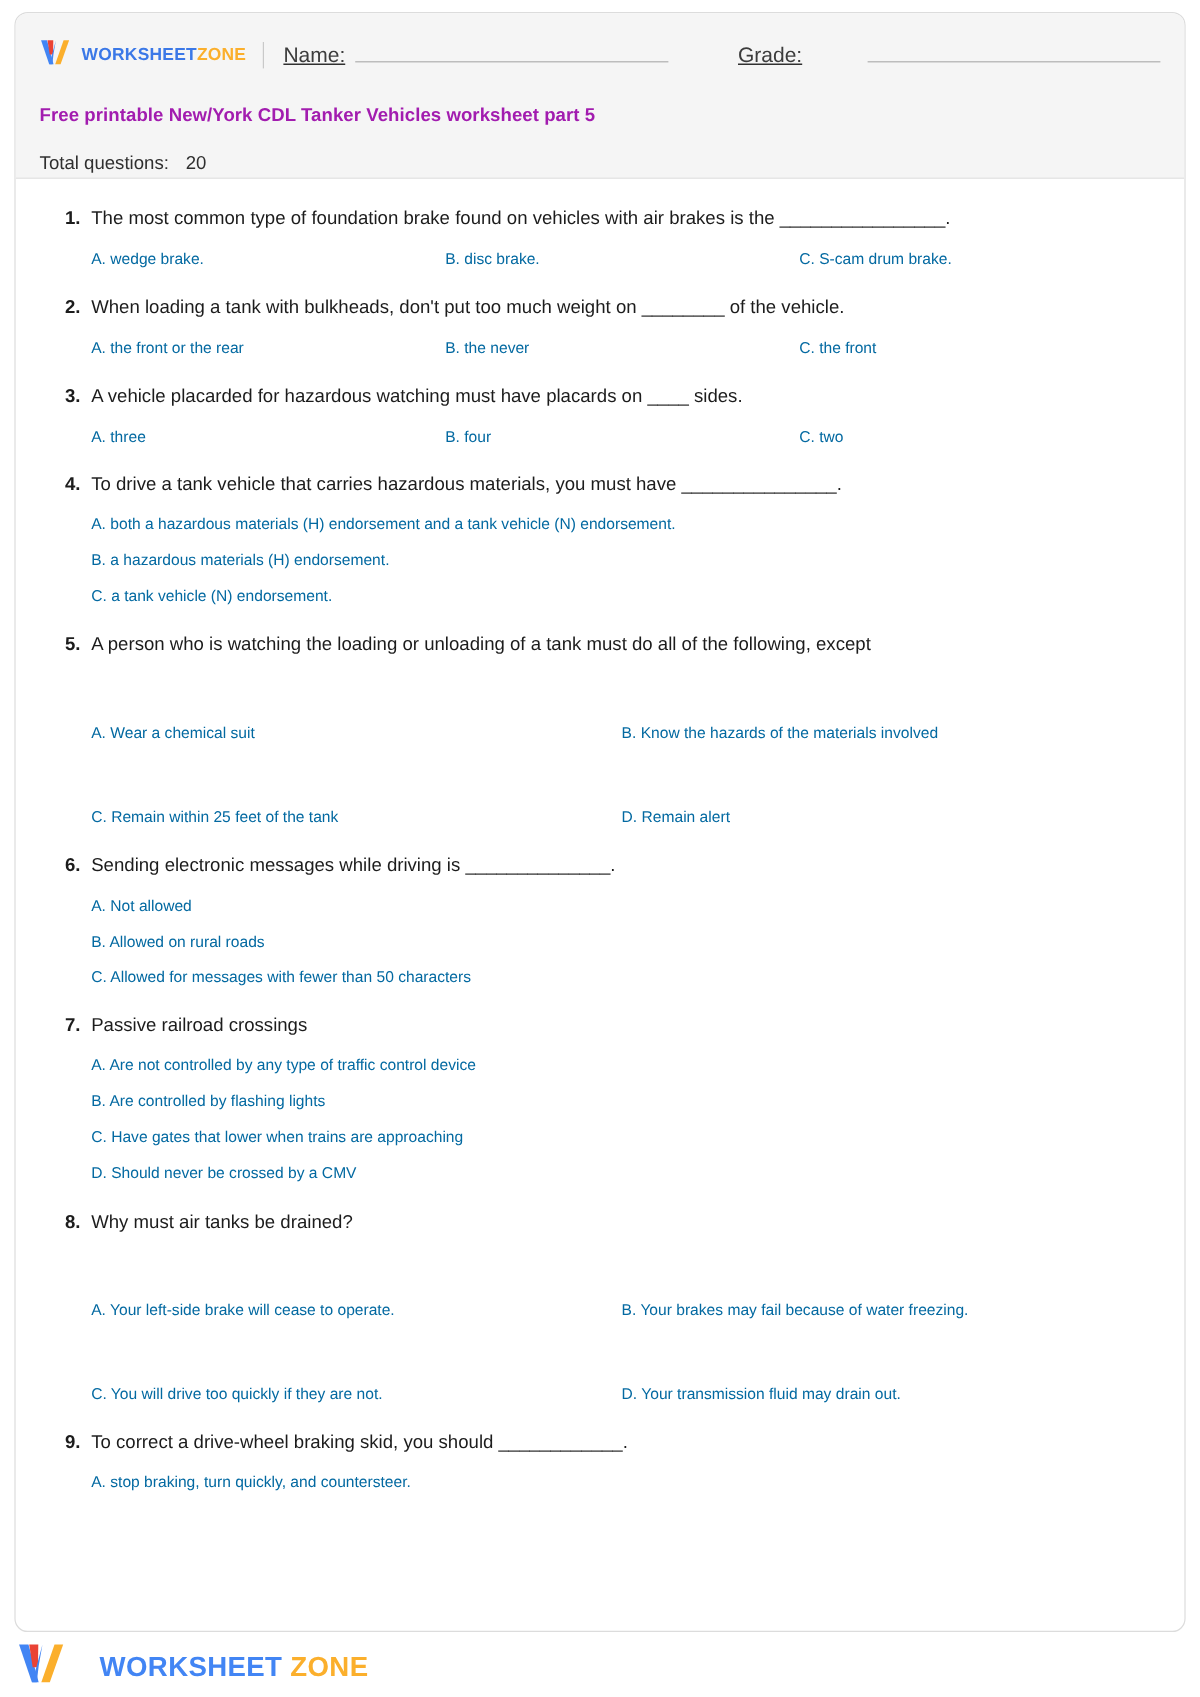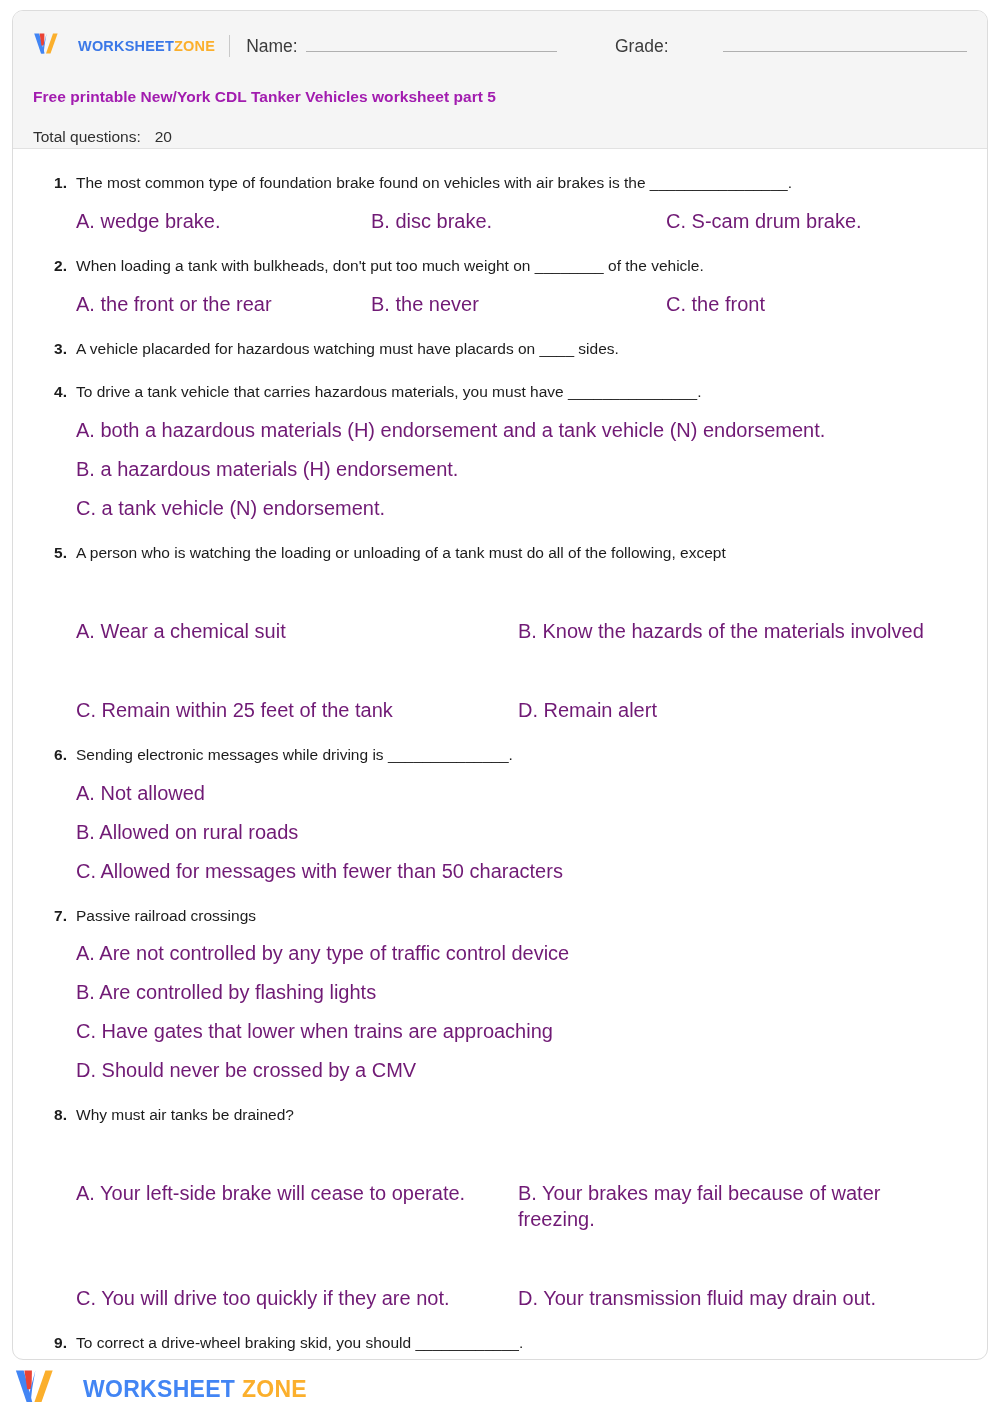--- a/index.html
+++ b/index.html
@@ -45,21 +45,21 @@
   .header-top {
     display: flex;
     align-items: center;
     height: 34px;
   }
 
   
   .logo {
     display: flex;
     align-items: center;
-    gap: 17px;
+    gap: 7px;
     flex: 0 0 auto;
     text-align: center;
   }
   .logo-mark { display: block; }
   .logo-word {
     font-size: 14.5px;
     font-weight: 700;
     letter-spacing: 0.2px;
     line-height: 1;
     white-space: nowrap;
@@ -73,20 +73,21 @@
     background: #c9c9c9;
     margin: 0 16px 0 14px;
     flex: 0 0 auto;
   }
 
   .field {
     display: flex;
     align-items: baseline;
     flex: 1 1 auto;
     min-width: 0;
+    text-decoration: underline;
   }
   .field-label {
     font-size: 17.5px;
     color: #3c3c3c;
     white-space: nowrap;
     margin-right: 8px;
     font-weight: 400;
   }
   .field-line {
     flex: 1 1 auto;
@@ -142,22 +143,22 @@
   .opts {
     margin-top: 14px;
     padding-left: 35px;
   }
   .opt-row {
     display: flex;
     margin-bottom: 13px;
   }
   .opt-row:last-child { margin-bottom: 0; }
   .opt {
-    font-size: 20px;
-    color: #701a75;
+    font-size: 13px;
+    color: #0369a1;
     line-height: 1.3;
   }
   
   .cols3 .opt { flex: 0 0 295px; }
   .cols3 .opt:last-child { flex: 1 1 auto; }
   
   .cols2 .opt { flex: 0 0 442px; margin-top: 40px; }
   .cols2 .opt:last-child { flex: 1 1 auto; }
   
   .cols1 .opt { flex: 1 1 auto; }
@@ -257,20 +258,27 @@
               <span class="opt">A. the front or the rear</span>
               <span class="opt">B. the never</span>
               <span class="opt">C. the front</span>
             </div>
           </div>
         </div>
         <div class="q">
           <div class="q-head">
             <span class="q-num">3.</span>
             <span class="q-text">A vehicle placarded for hazardous watching must have placards on ____ sides.</span>
+          </div>
+          <div class="opts">
+            <div class="opt-row cols3">
+              <span class="opt">A. three</span>
+              <span class="opt">B. four</span>
+              <span class="opt">C. two</span>
+            </div>
           </div>
         </div>
         <div class="q">
           <div class="q-head">
             <span class="q-num">4.</span>
             <span class="q-text">To drive a tank vehicle that carries hazardous materials, you must have _______________.</span>
           </div>
           <div class="opts">
             <div class="opt-row cols1">
               <span class="opt">A. both a hazardous materials (H) endorsement and a tank vehicle (N) endorsement.</span>

